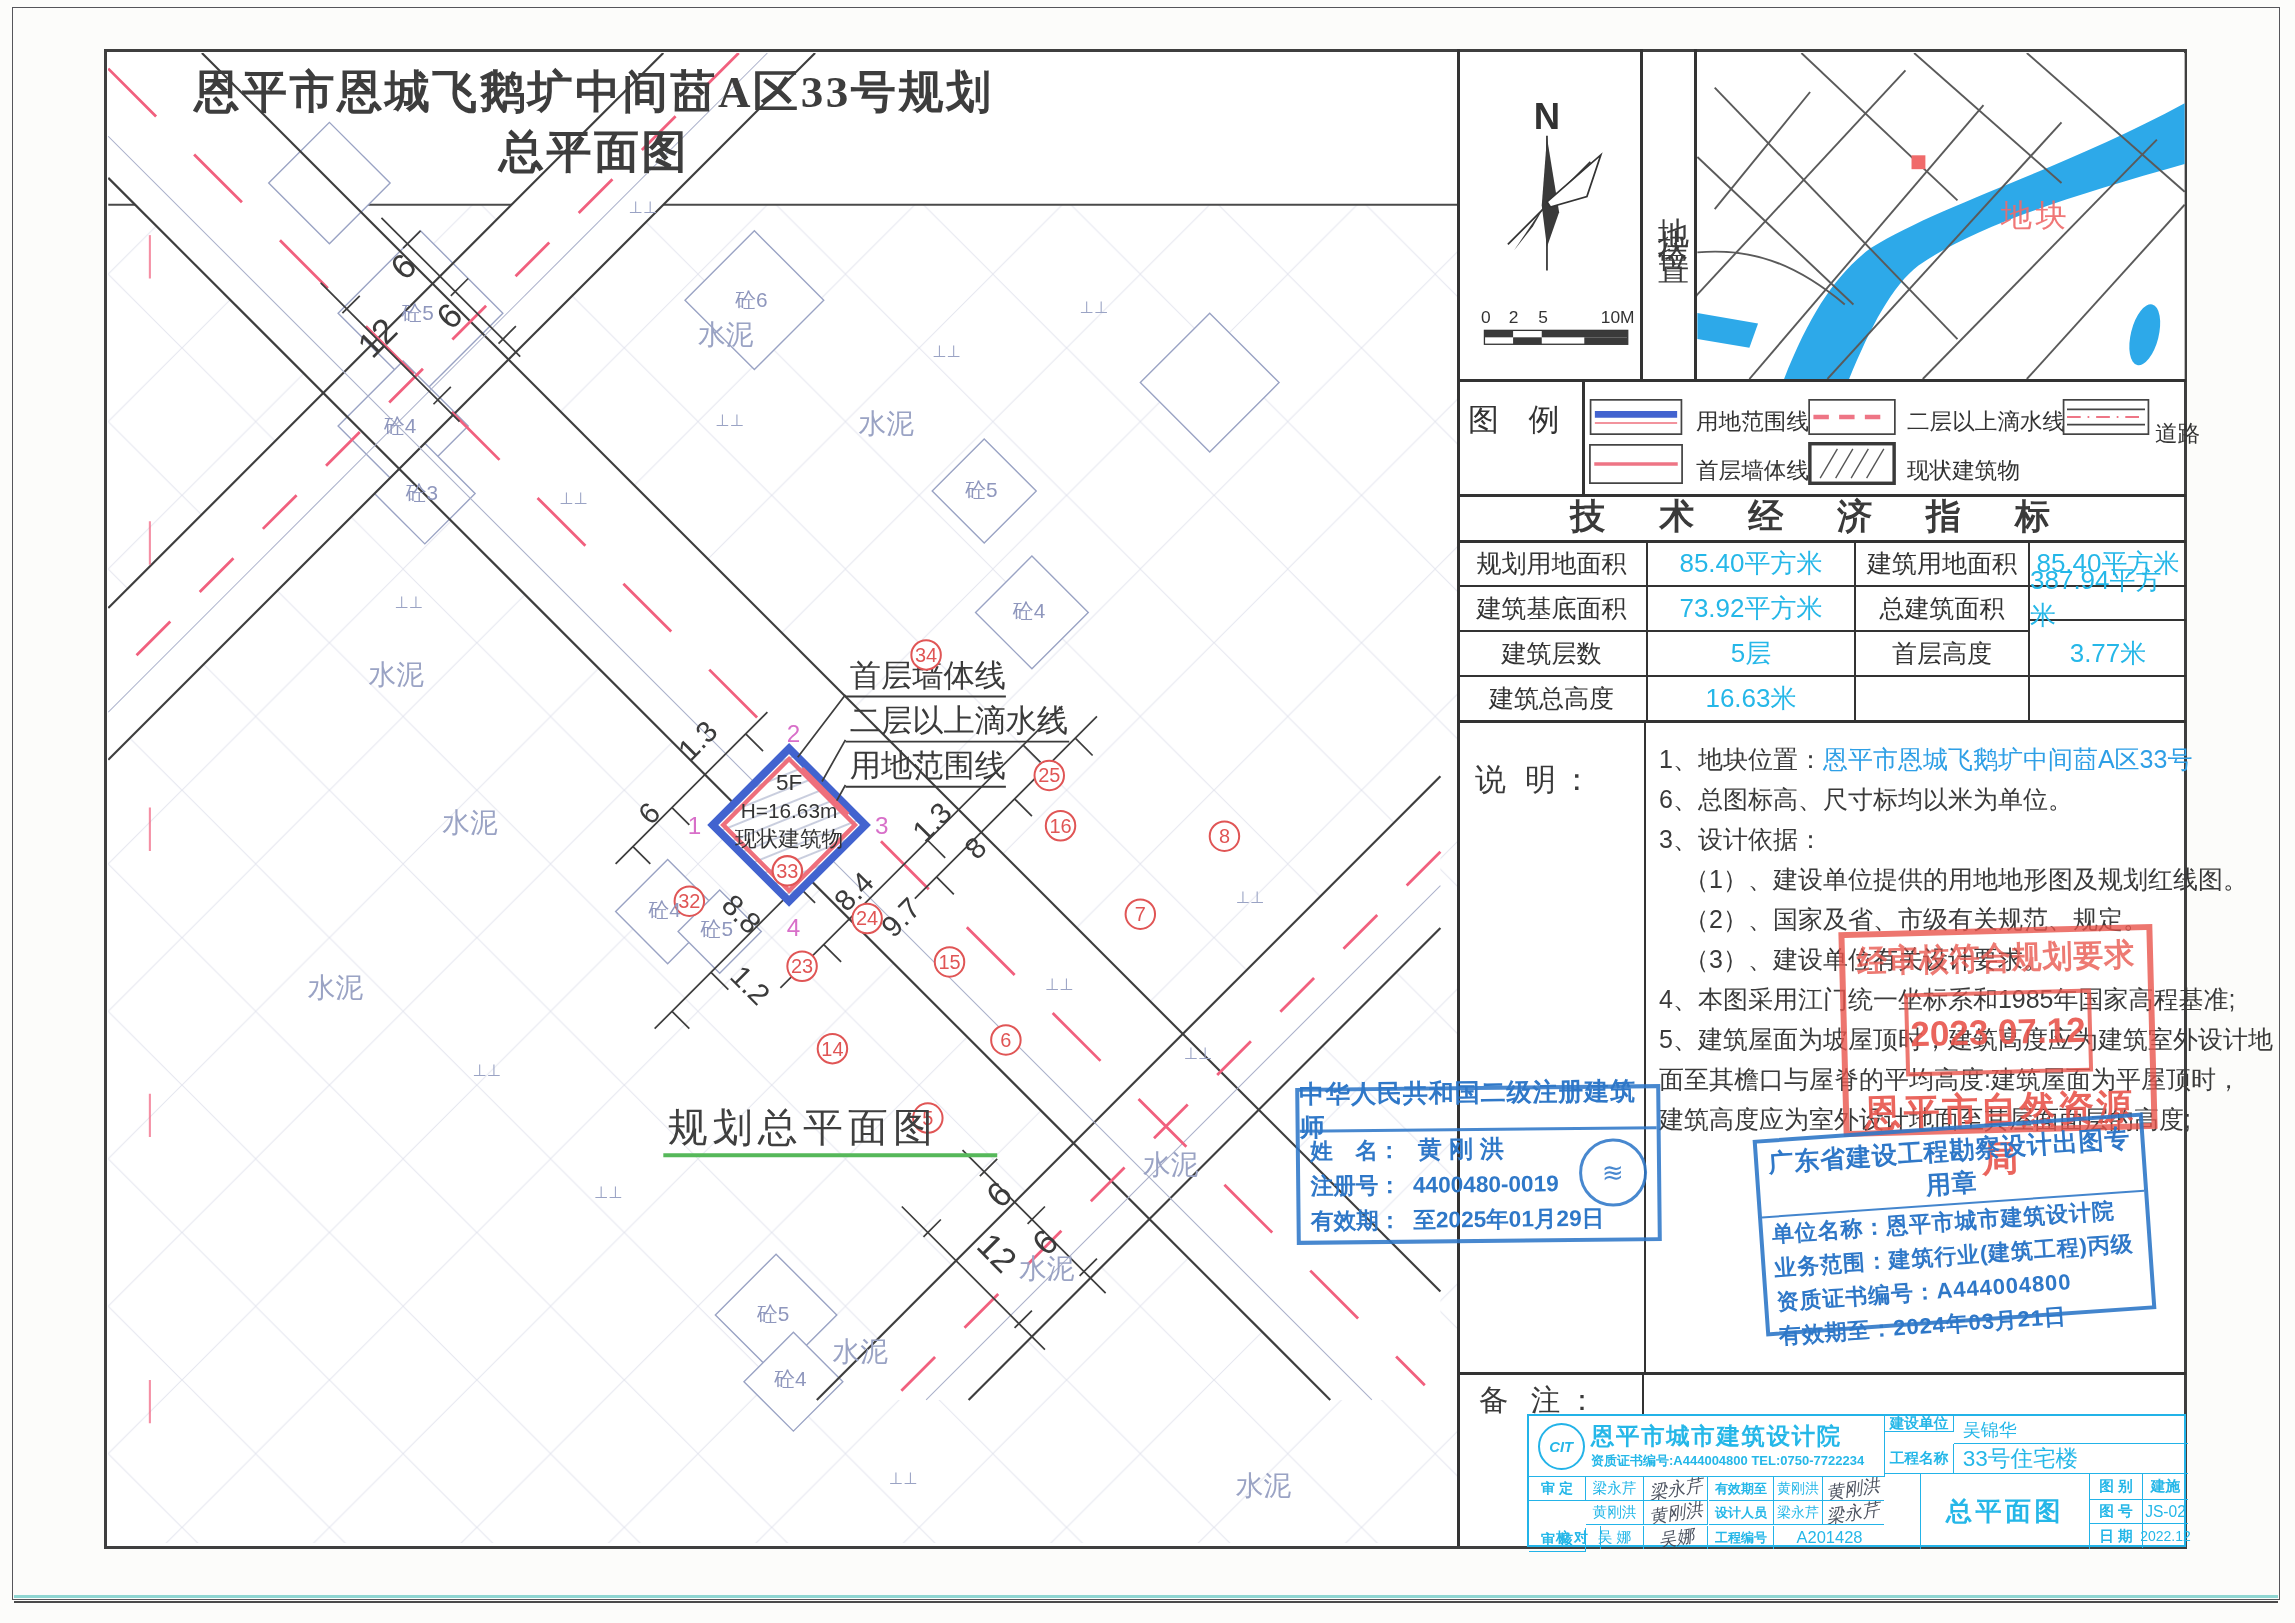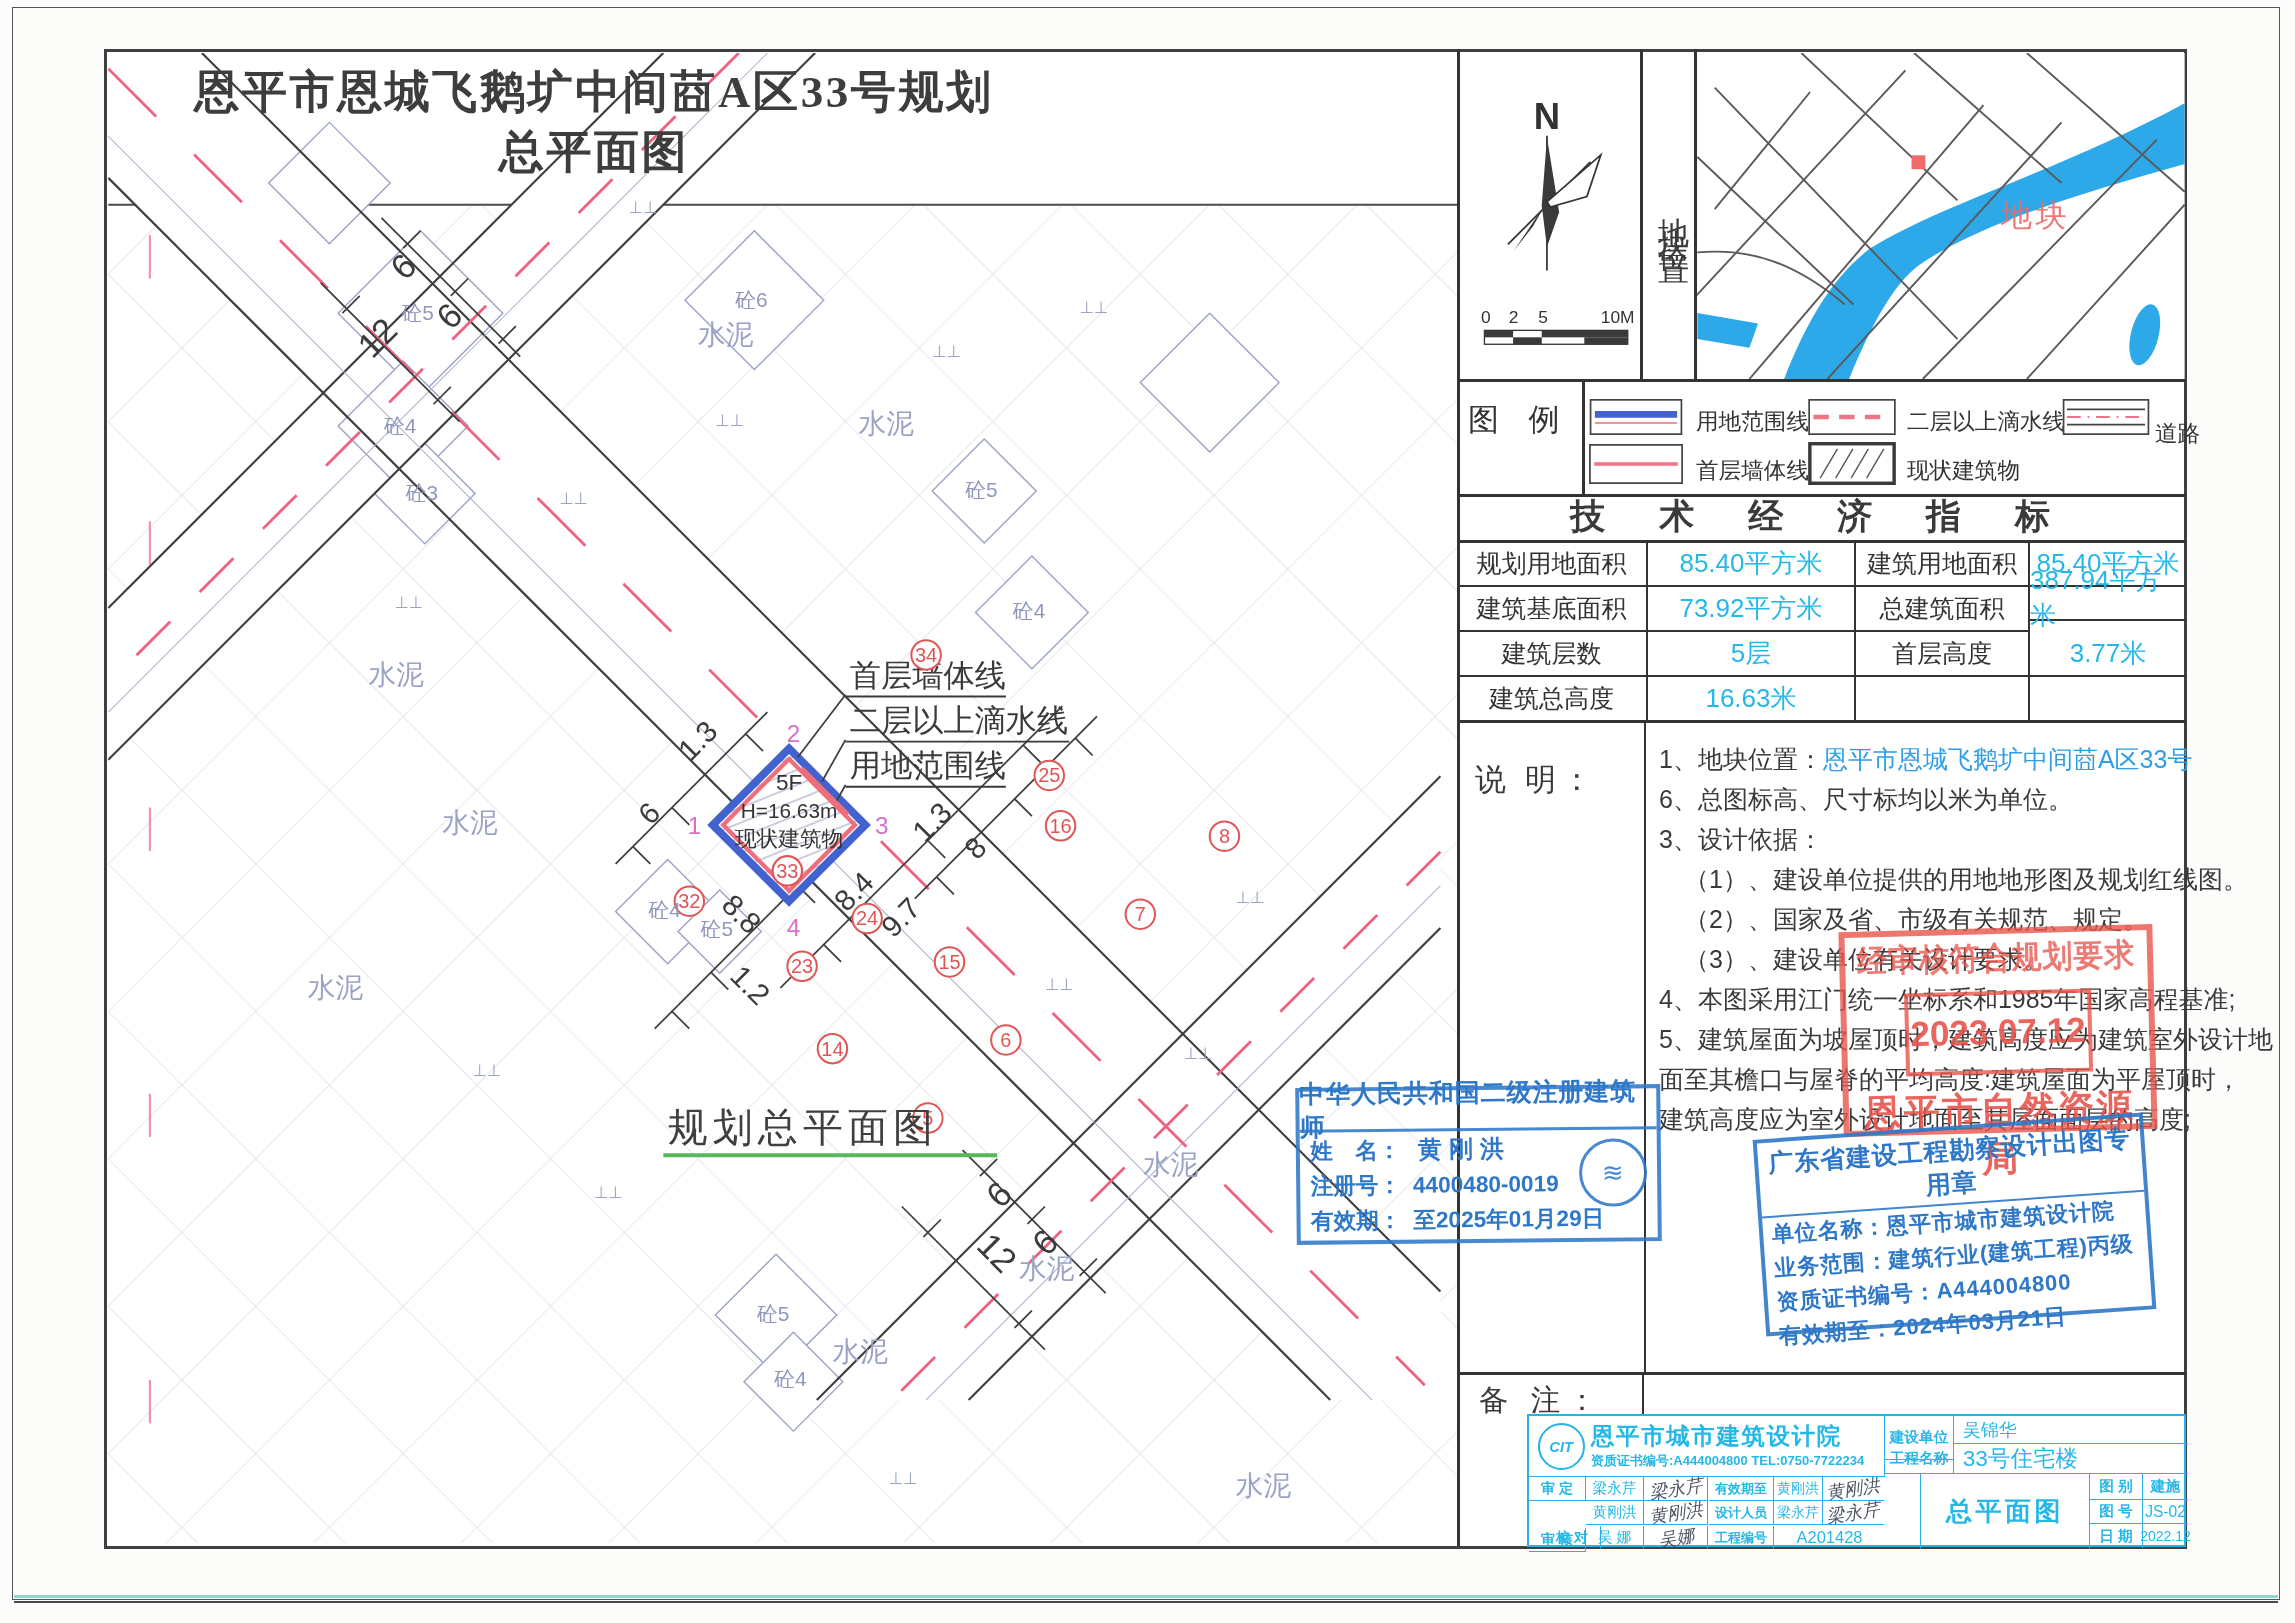--- a/index.html
+++ b/index.html
@@ -444,21 +444,21 @@
 
       <div class="tbl-cell" style="left:0;top:49px;width:57px;height:23.4px;border-right:1.7px solid #23b3e8;font-size:14px;font-weight:700;justify-content:center;margin-left:15px;">校 对</div>
       <div class="tbl-cell" style="left:57px;top:49px;width:58px;height:23.4px;border-right:1.7px solid #23b3e8;font-size:14.7px;justify-content:center;">吴 娜</div>
       <div class="tbl-cell" style="left:115px;top:49px;width:64px;height:23.4px;border-right:1.7px solid #23b3e8;justify-content:center;overflow:hidden;">
           <span class="sig">吴娜</span>
         </div>
       <div class="tbl-cell" style="left:180px;top:49px;width:65px;height:23.4px;border-right:1.7px solid #23b3e8;font-size:13px;font-weight:700;justify-content:center;">工程编号</div>
       <div class="tbl-cell" style="left:245px;top:49px;width:111px;height:23.4px;font-size:16.5px;justify-content:center;">A201428</div>
     </div>
 
-    <div class="tbl-cell" style="left:356px;top:0;width:69px;height:44px;border-right:1.7px solid #23b3e8;border-bottom:1.7px solid #23b3e8;font-size:14.7px;font-weight:700;justify-content:center;">建设单位</div>
+    <div class="tbl-cell" style="left:356px;top:0;width:69px;height:16px;border-right:1.7px solid #23b3e8;border-bottom:1.7px solid #23b3e8;font-size:14.7px;font-weight:700;justify-content:center;">建设单位</div>
     <div class="tbl-cell" style="left:425px;top:0;width:234px;height:28px;border-bottom:1.7px solid #23b3e8;font-size:18px;padding-left:8.7px;">吴锦华</div>
     <div class="tbl-cell" style="left:356px;top:28px;width:69px;height:30px;border-right:1.7px solid #23b3e8;border-bottom:1.7px solid #23b3e8;font-size:14.7px;font-weight:700;justify-content:center;">工程名称</div>
     <div class="tbl-cell" style="left:425px;top:28px;width:234px;height:30px;border-bottom:1.7px solid #23b3e8;font-size:22.6px;padding-left:8.7px;">33号住宅楼</div>
     <div class="abs" style="left:356px;top:58px;width:36px;height:75px;border-right:1.7px solid #23b3e8;box-sizing:border-box;"></div>
     <div class="tbl-cell" style="left:392px;top:58px;width:169px;height:75px;border-right:1.7px solid #23b3e8;font-size:26px;font-weight:700;letter-spacing:3.5px;justify-content:center;">总平面图</div>
     <div class="tbl-cell" style="left:561px;top:58px;width:53px;height:26px;border-right:1.7px solid #23b3e8;border-bottom:1.7px solid #23b3e8;font-size:14.7px;font-weight:700;justify-content:center;">图 别</div>
     <div class="tbl-cell" style="left:614px;top:58px;width:45px;height:26px;border-bottom:1.7px solid #23b3e8;font-size:14.7px;font-weight:700;justify-content:center;">建施</div>
     <div class="tbl-cell" style="left:561px;top:84px;width:53px;height:24px;border-right:1.7px solid #23b3e8;border-bottom:1.7px solid #23b3e8;font-size:14.7px;font-weight:700;justify-content:center;">图 号</div>
     <div class="tbl-cell" style="left:614px;top:84px;width:45px;height:24px;border-bottom:1.7px solid #23b3e8;font-size:15.6px;justify-content:center;">JS-02</div>
     <div class="tbl-cell" style="left:561px;top:108px;width:53px;height:24px;border-right:1.7px solid #23b3e8;font-size:14.7px;font-weight:700;justify-content:center;">日 期</div>

